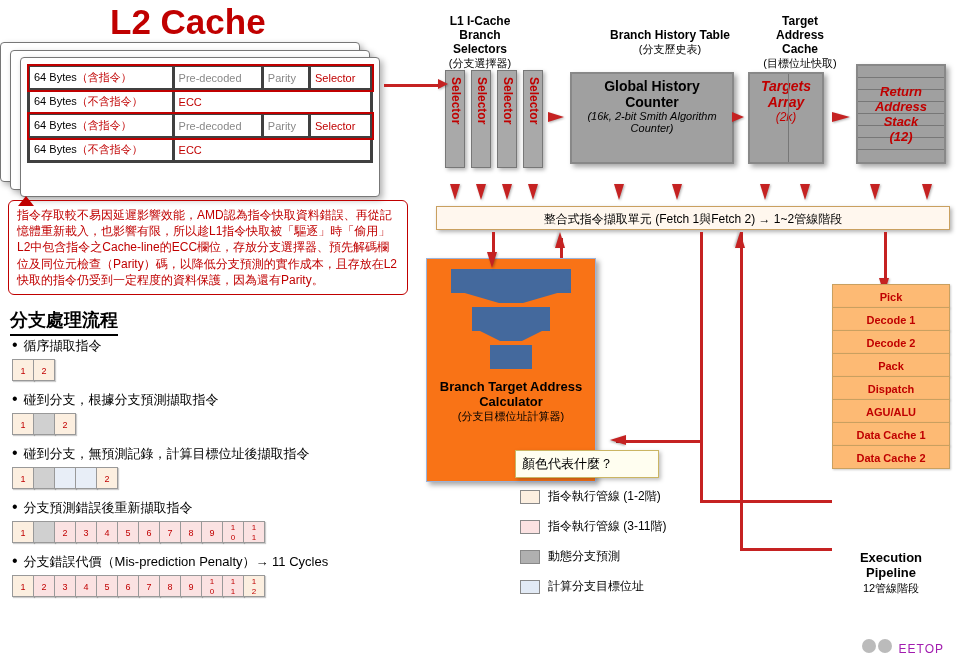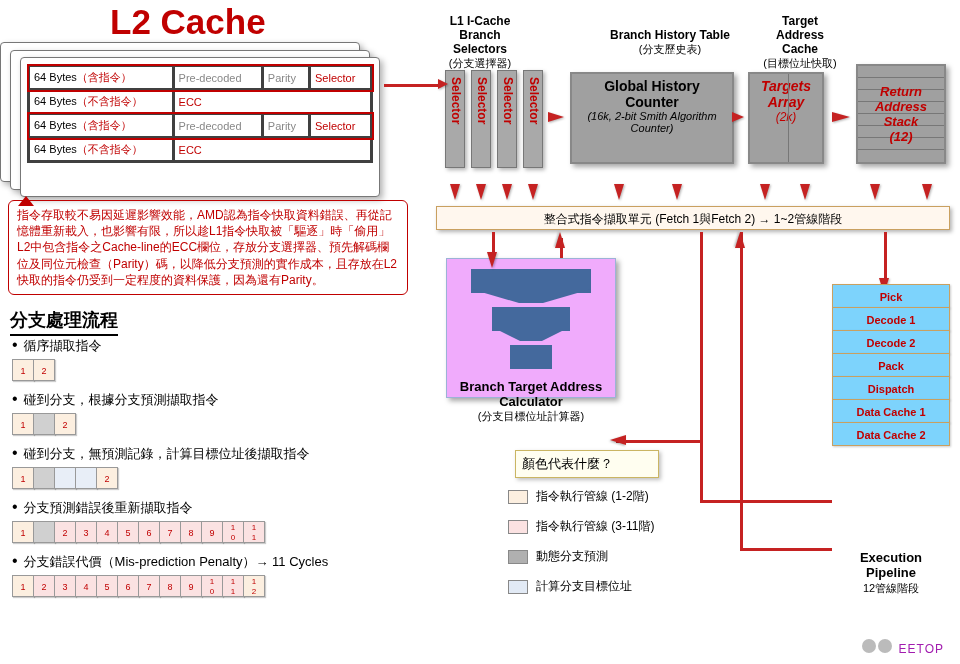--- a/index.html
+++ b/index.html
@@ -58,34 +58,34 @@
   #tarr .t { color:#c00000; font-weight:bold; font-style:italic; font-size:14px;}
   #tarr .t2 { color:#c00000; font-style:italic;}
   #tarr:after{content:"";position:absolute;top:0;left:38px;bottom:0;border-left:1px solid #777;}
 
   #fetchbar { top:206px; left:436px; width:514px; height:24px; background:#fff7ee; border:1px solid #c9a060; text-align:center; line-height:24px; font-size:12px; box-shadow:2px 2px 4px rgba(0,0,0,.3);}
   .darr { position:absolute; width:0;height:0; border-left:5px solid transparent;border-right:5px solid transparent;border-top:16px solid #c52222; filter:drop-shadow(1px 1px 1px rgba(0,0,0,.3));}
   .rarr { position:absolute; height:0;width:0; border-top:5px solid transparent;border-bottom:5px solid transparent;border-left:16px solid #c52222; filter:drop-shadow(1px 1px 1px rgba(0,0,0,.3));}
   .redline-h { position:absolute; height:3px; background:#c52222; }
   .redline-v { position:absolute; width:3px; background:#c52222; }
 
-  #btac-box { top:258px; left:446px; width:170px; height:140px; background:#f0abfc; border:1px solid #9cb2d7; box-shadow:3px 3px 5px rgba(0,0,0,.35); text-align:center;}
+  #btac-box { top:258px; left:426px; width:170px; height:224px; background:#f97316; border:1px solid #9cb2d7; box-shadow:3px 3px 5px rgba(0,0,0,.35); text-align:center;}
   #btac-box .funnel { margin:10px auto; position:relative; width:120px; height:100px;}
   .fseg { position:absolute; left:50%; transform:translateX(-50%); background:#44699d; height:24px;}
   #btac-box .cap { font-weight:bold; font-size:13px; margin-top:2px;}
   #btac-box .sub { font-size:11px;}
 
   #legend-h { top:450px; left:515px; width:144px; background:#fffef0; border:1px solid #cab563; padding:4px 6px; font-weight:normal; font-size:13px; box-shadow:2px 2px 4px rgba(0,0,0,.25);}
-  .leg { position:absolute; left:508px; font-size:12px; }
+  .leg { position:absolute; left:520px; font-size:12px; }
   .swatch{display:inline-block;width:20px;height:14px;border:1px solid #888;vertical-align:middle;margin-right:8px;}
   .sw1{background:#fcefe0;} .sw3{background:#fbe2e2;} .swd{background:#b0b0b0;} .swc{background:#e2eaf5;}
 
   #pipe { top:284px; left:832px; width:118px; }
   #pipe .stage { height:24px; border:1px solid #c9a060; background:#fcefe0; margin-bottom:-1px; text-align:center; line-height:24px; font-size:11px; font-weight:bold; color:#c00000; box-shadow:1px 1px 2px rgba(0,0,0,.2);}
-  #pipe .stage.alt { background:#7dd3fc;}
+  #pipe .stage.alt { background:#fdba74;}
   #pipe-cap { top:550px; left:830px; width:122px; text-align:center; font-size:13px; font-weight:bold;}
 
   #watermark { bottom:8px; right:16px; color:#a21caf; font-size:12px; letter-spacing:1px;}
   .chat-icon { display:inline-block; width:14px;height:14px; border-radius:50%; background:#bbb; margin-right:2px;}
 </style>
 </head>
 <body>
 
 <div id="l2-header" class="abs bold">L2 Cache</div>
 
@@ -252,20 +252,21 @@
 <div class="redline-h abs" style="top:548px;left:740px;width:92px;"></div>
 <div class="redline-v abs" style="top:232px;left:740px;height:318px;"></div>
 <div class="darr abs" style="top:232px;left:735px;transform:rotate(180deg);"></div>
 
 <div id="pipe" class="abs">
   <div class="stage alt">Pick</div>
   <div class="stage alt">Decode 1</div>
   <div class="stage alt">Decode 2</div>
   <div class="stage alt">Pack</div>
   <div class="stage alt">Dispatch</div>
+  <div class="stage alt">AGU/ALU</div>
   <div class="stage alt">Data Cache 1</div>
   <div class="stage alt">Data Cache 2</div>
 </div>
 <div id="pipe-cap" class="abs">
   <span>Execution</span><br><span>Pipeline</span><br>
   <span style="font-weight:normal;font-size:11px;">12管線階段</span>
 </div>
 
 <div id="legend-h" class="abs">顏色代表什麼？</div>
 <div class="leg abs" style="top:488px;"><span class="swatch sw1"></span><span>指令執行管線 (1-2階)</span></div>

